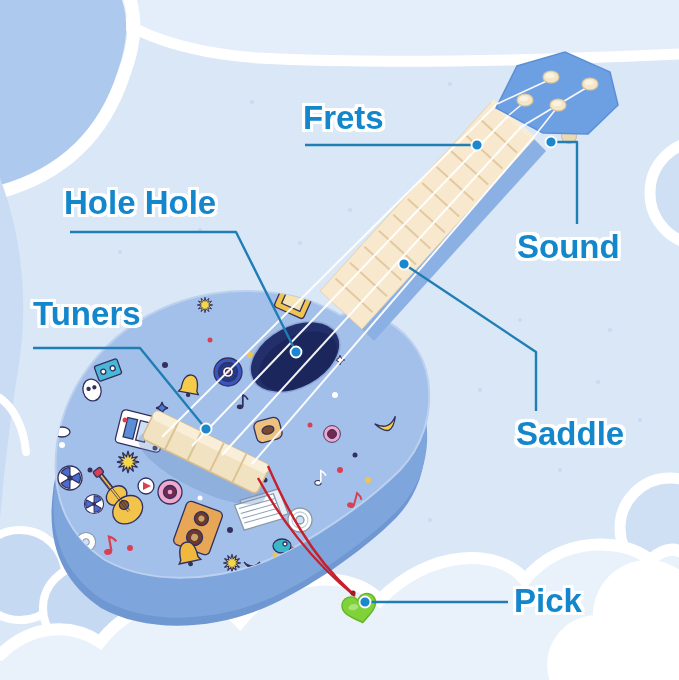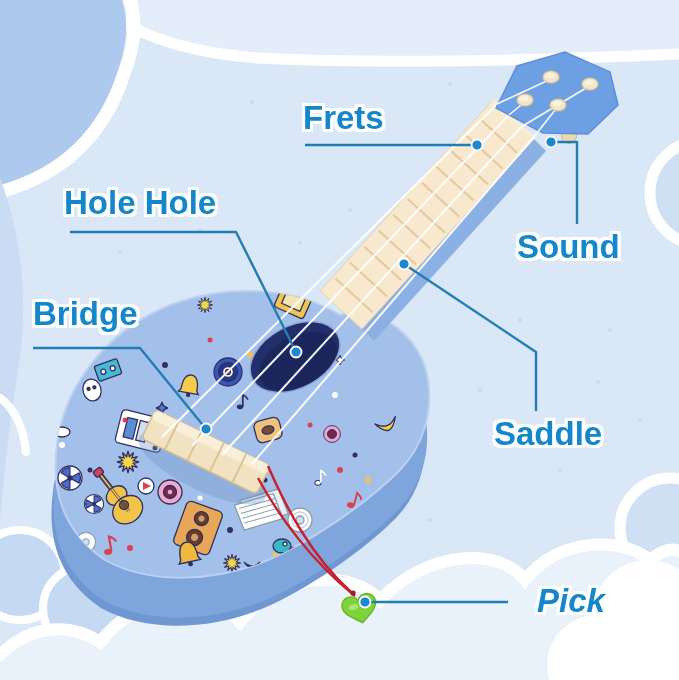--- a/index.html
+++ b/index.html
@@ -6,22 +6,22 @@
   .canvas{position:relative;width:679px;height:680px;overflow:hidden;font-family:"Liberation Sans",sans-serif;}
   .layer{position:absolute;left:0;top:0;width:679px;height:680px;}
   .lbl{position:absolute;font-weight:bold;font-size:33px;color:#1487cc;white-space:nowrap;letter-spacing:0px;
        text-shadow:-3px -3px 0 #fff,3px -3px 0 #fff,-3px 3px 0 #fff,3px 3px 0 #fff,
                    -3px 0 0 #fff,3px 0 0 #fff,0 -3px 0 #fff,0 3px 0 #fff,
                    -1px -3px 0 #fff,1px 3px 0 #fff,3px -1px 0 #fff,-3px 1px 0 #fff;text-align:right;}
   #lbl-frets{left:303px;top:99px;}
   #lbl-sound-hole{left:64px;top:184px;}
   #lbl-bridge{left:33px;top:295px;}
   #lbl-tuners{left:517px;top:228px;}
-  #lbl-saddle{left:494px;top:415px;}
-  #lbl-pick{left:537px;top:582px;font-style:italic;}
+  #lbl-saddle{left:516px;top:415px;}
+  #lbl-pick{left:514px;top:582px;}
 </style>
 </head>
 <body>
 
 <div class="canvas">
 
   <svg class="layer" viewBox="0 0 679 680">
     <rect x="0" y="0" width="679" height="680" fill="#d9e7f7"></rect>
 
     <path d="M100,0 Q150,46 260,54 Q420,62 679,50 L679,0 Z" fill="#e4eefa"></path>
@@ -357,18 +357,18 @@
       <circle cx="296" cy="352" r="5.5"></circle>
       <circle cx="206" cy="429" r="5.5"></circle>
       <circle cx="551" cy="142" r="5.5"></circle>
       <circle cx="404" cy="264" r="5.5"></circle>
       <circle cx="365" cy="602" r="5.5"></circle>
     </g>
   </svg>
 
   <div class="lbl" id="lbl-frets">Frets</div>
   <div class="lbl" id="lbl-sound-hole">Hole Hole</div>
-  <div class="lbl" id="lbl-bridge">Bridge</div>
+  <div class="lbl" id="lbl-bridge">Tuners</div>
   <div class="lbl" id="lbl-tuners">Sound</div>
   <div class="lbl" id="lbl-saddle">Saddle</div>
   <div class="lbl" id="lbl-pick">Pick</div>
 
 </div>
 
 </body></html>

